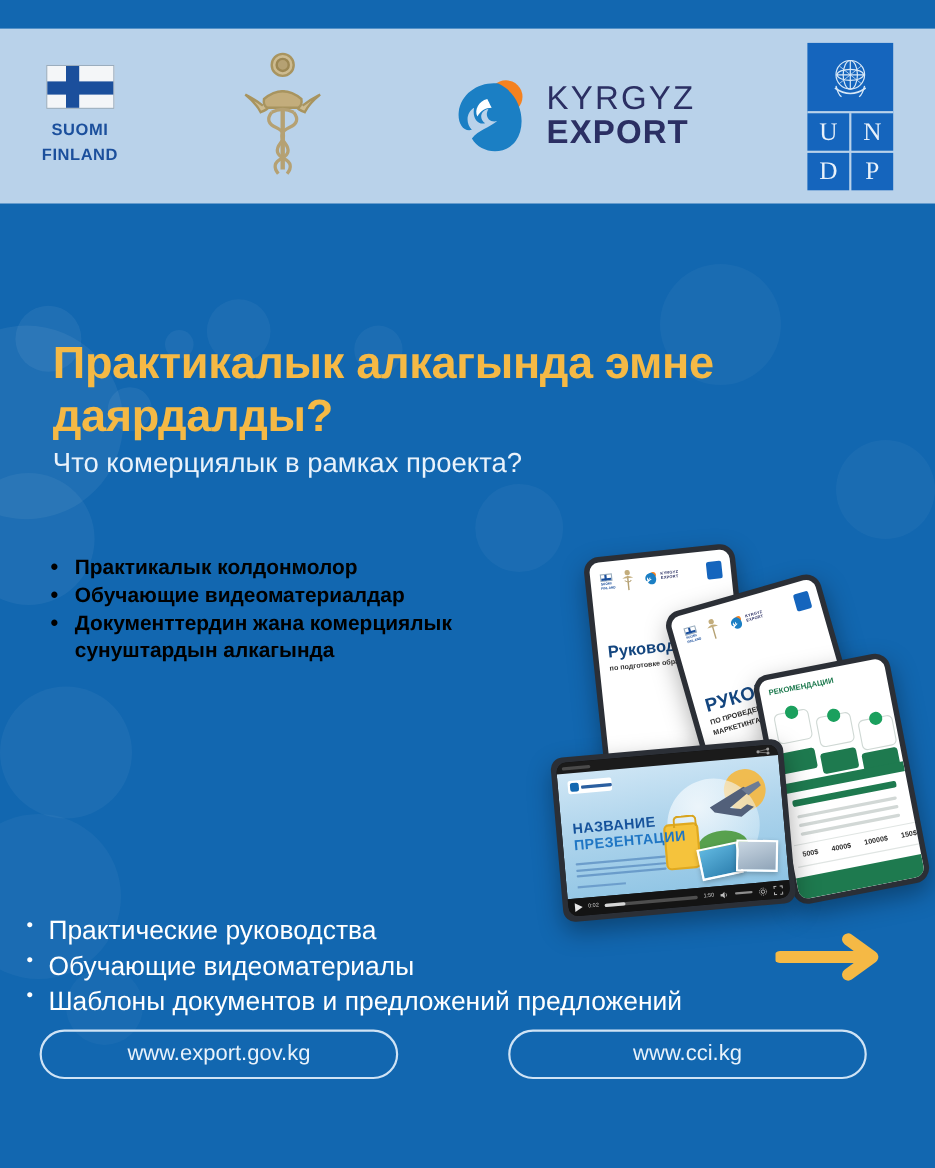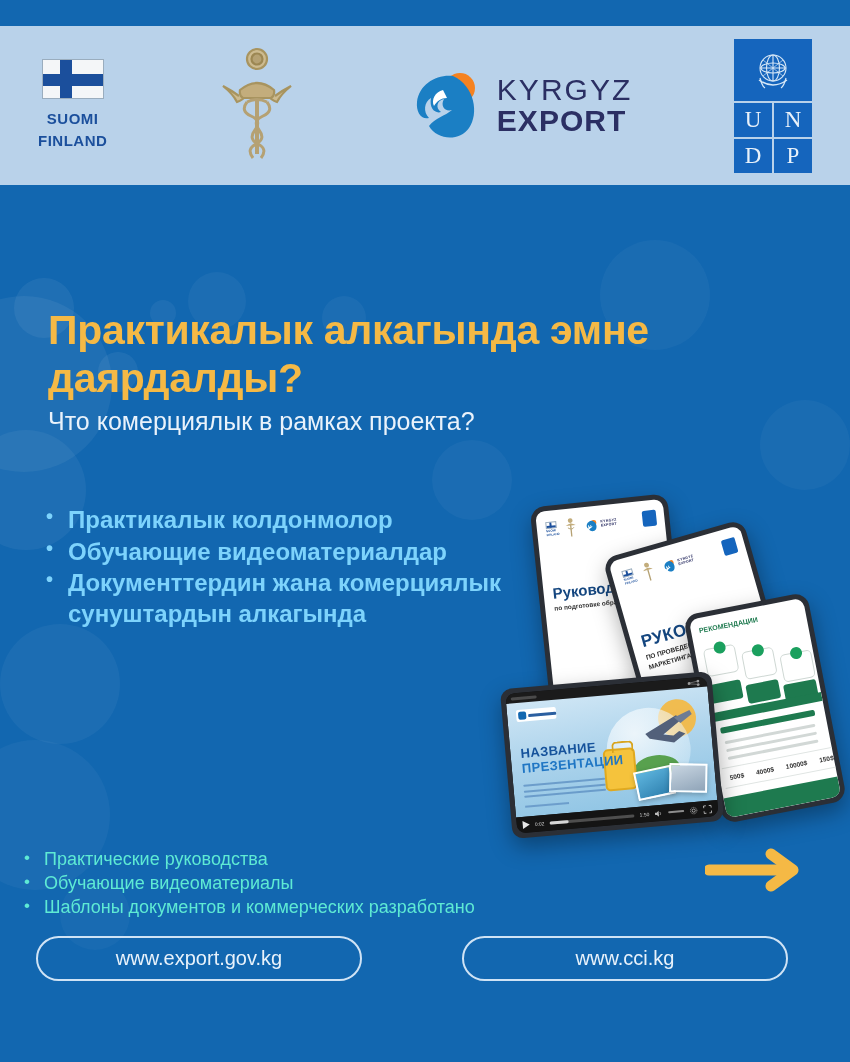--- a/index.html
+++ b/index.html
@@ -78,32 +78,32 @@
     line-height: 1.17; letter-spacing: -.3px;
   }
   .subhead {
     position: absolute; left: 48px; top: 406px; width: 640px;
     color: #e9f2fb; font-size: 25px; line-height: 1.25;
   }
 
   
   .kg-list {
     position: absolute; left: 42px; top: 505px; width: 490px;
-    color: #7dd3fc; font-size: 24px; font-weight: bold;
+    color: #000000; font-size: 19px; font-weight: bold;
     line-height: 1.28; list-style: none;
   }
   .kg-list li { position: relative; padding-left: 26px; margin-bottom: 1px; }
   .kg-list li::before {
     content: "•"; position: absolute; left: 4px; top: -1px; font-size: 20px;
   }
 
   
   .ru-list {
-    position: absolute; left: 18px; top: 848px; width: 640px;
-    color: #5eead4; font-size: 18px; line-height: 1.33; list-style: none;
+    position: absolute; left: 18px; top: 831px; width: 640px;
+    color: #ffffff; font-size: 24px; line-height: 1.33; list-style: none;
   }
   .ru-list li { position: relative; padding-left: 26px; }
   .ru-list li::before {
     content: "•"; position: absolute; left: 6px; top: -1px; font-size: 17px;
   }
 
   
   .arrow { position: absolute; left: 705px; top: 848px; width: 96px; height: 44px; }
 
   
@@ -436,21 +436,21 @@
           <path d="M1 4 V1 H4 M8 1 H11 V4 M11 8 V11 H8 M4 11 H1 V8" stroke="#dcdcdc" stroke-width="1.2" fill="none"></path>
         </svg>
       </div>
     </div>
   </div>
 </div>
 
 <ul class="ru-list">
   <li>Практические руководства</li>
   <li>Обучающие видеоматериалы</li>
-  <li>Шаблоны документов и коммерческих разработано</li>
+  <li>Шаблоны документов и предложений предложений</li>
 </ul>
 
 <svg class="arrow" viewBox="0 0 96 44">
   <path d="M4 22 H74" stroke="#f5b945" stroke-width="11" stroke-linecap="round"></path>
   <path d="M66 6 L88 22 L66 38" stroke="#f5b945" stroke-width="11" fill="none" stroke-linecap="round" stroke-linejoin="round"></path>
 </svg>
 
 <div class="pill pill-left">
   <span>www.export.gov.kg</span>
 </div>

